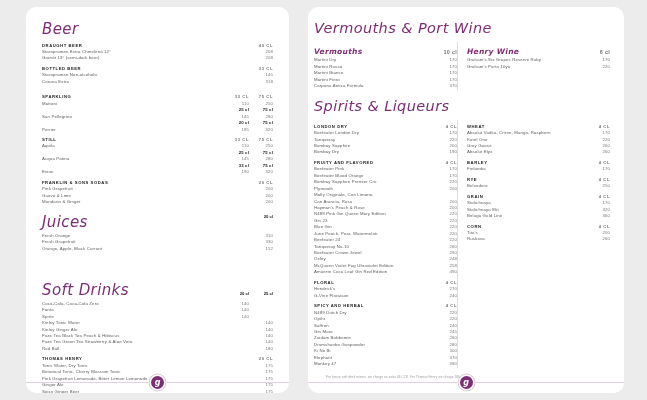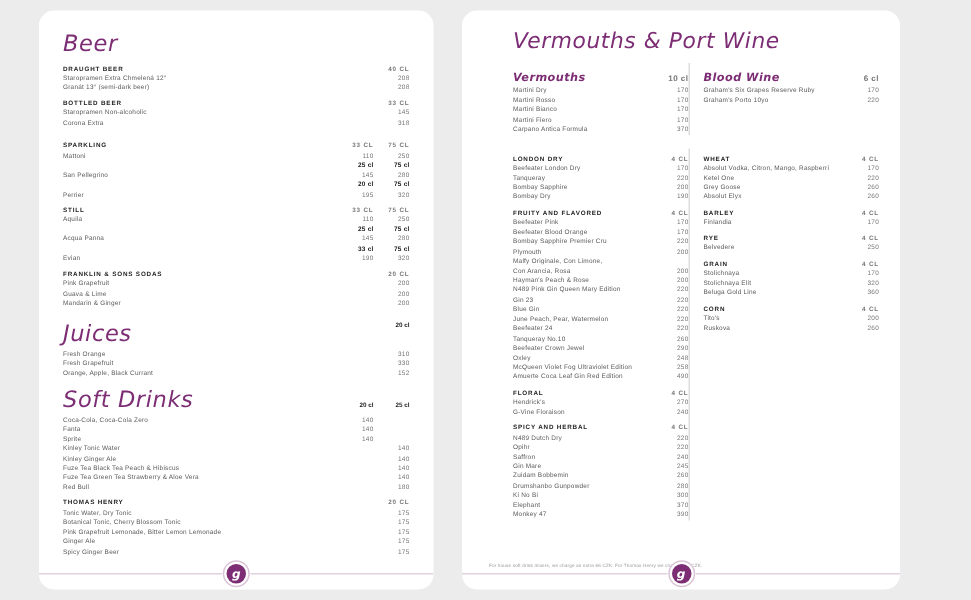--- a/index.html
+++ b/index.html
@@ -11,21 +11,21 @@
   }
   .spread{position:relative;width:647px;height:400px;display:flex;}
   .page{
     position:relative;
     background:#ffffff;
     border-radius:10px;
     box-sizing:border-box;
     overflow:hidden;
   }
   .page-left{width:263px;height:386px;margin:7px 0 0 26px;padding:14px 16px 0 16px;}
-  .page-right{width:292px;height:386px;margin:7px 0 0 19px;padding:14px 14px 0 34px;}
+  .page-right{width:316px;height:386px;margin:7px 0 0 19px;padding:14px 14px 0 6px;}
 
   .section-title{
     font-family:"DejaVu Sans",sans-serif;
     font-style:italic;
     font-weight:400;
     color:#7c2d74;
     font-size:15px;
     letter-spacing:.4px;
     margin:0 0 5px 0;
     line-height:1.1;
@@ -231,21 +231,21 @@
         <span class="p">330</span>
       </div>
       <div class="row">
         <span class="nm">Orange, Apple, Black Currant</span>
         <span class="p">152</span>
       </div>
     </div>
 
     <div class="sec">
       <div style="display:flex;align-items:baseline;">
-        <div class="section-title" style="flex:1;margin-bottom:2px;">Soft Drinks</div>
+        <div class="section-title" style="flex:1;margin-bottom:2px;margin-top:24px;">Soft Drinks</div>
         <span class="p" style="font-size:4.2px;font-weight:700;color:#1a1a1a;">20 cl</span>
         <span class="p2" style="font-size:4.2px;font-weight:700;color:#1a1a1a;">25 cl</span>
       </div>
       <div class="row">
         <span class="nm">Coca-Cola, Coca-Cola Zero</span>
         <span class="p">140</span>
         <span class="p2"></span>
       </div>
       <div class="row">
         <span class="nm">Fanta</span>
@@ -344,36 +344,37 @@
             <span class="nm">Martini Fiero</span>
             <span class="p">170</span>
           </div>
           <div class="row">
             <span class="nm">Carpano Antica Formula</span>
             <span class="p">370</span>
           </div>
         </div>
         <div class="col rule">
           <div class="grp-head">
-            <span class="nm subhead" style="margin:0;">Blood Wine</span>
+            <span class="nm subhead" style="margin:0;">Henry Wine</span>
             <span class="p">6 cl</span>
           </div>
           <div class="row">
             <span class="nm">Graham's Six Grapes Reserve Ruby</span>
             <span class="p">170</span>
           </div>
           <div class="row">
             <span class="nm">Graham's Porto 10yo</span>
             <span class="p">220</span>
           </div>
         </div>
       </div>
     </div>
 
     <div class="sec">
+      <div class="section-title big">Spirits &amp; Liqueurs</div>
 
       <div class="cols">
 
         <div class="col">
 
           <div class="cat">
             <span class="nm">LONDON DRY</span>
             <span class="p">4 cl</span>
           </div>
           <div class="row">

